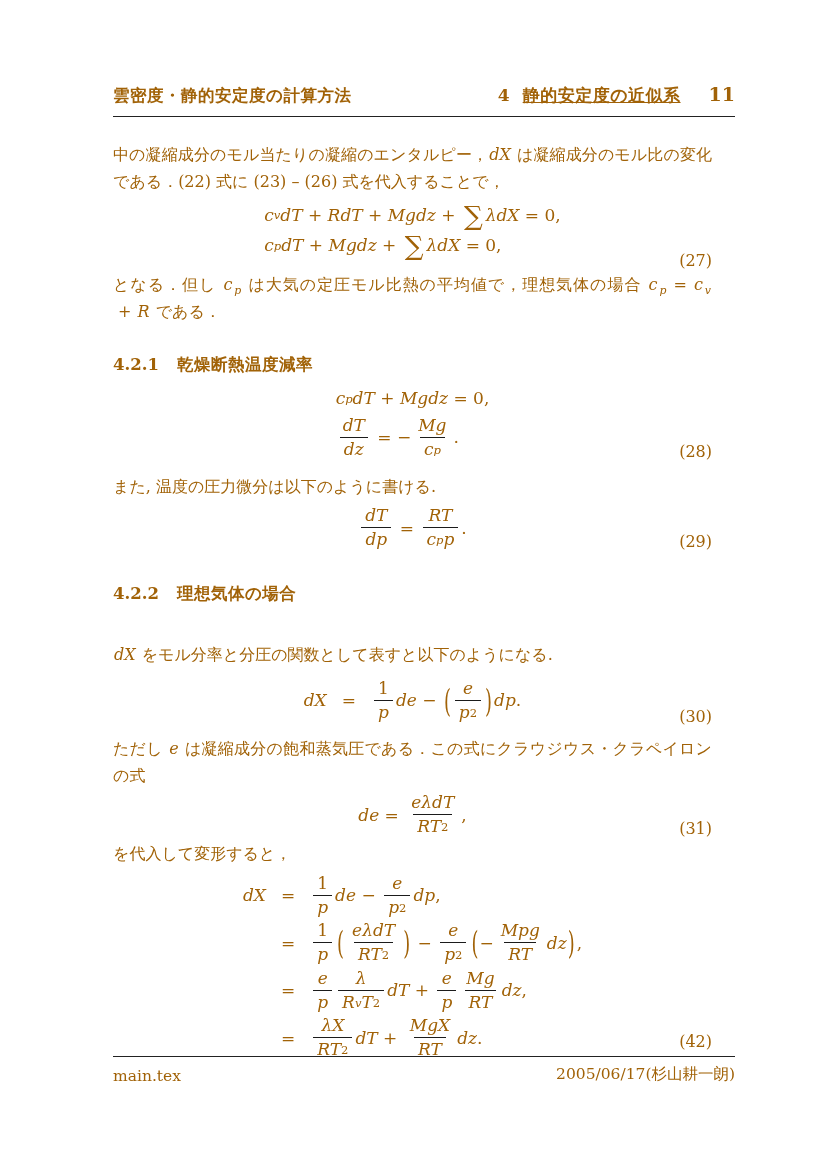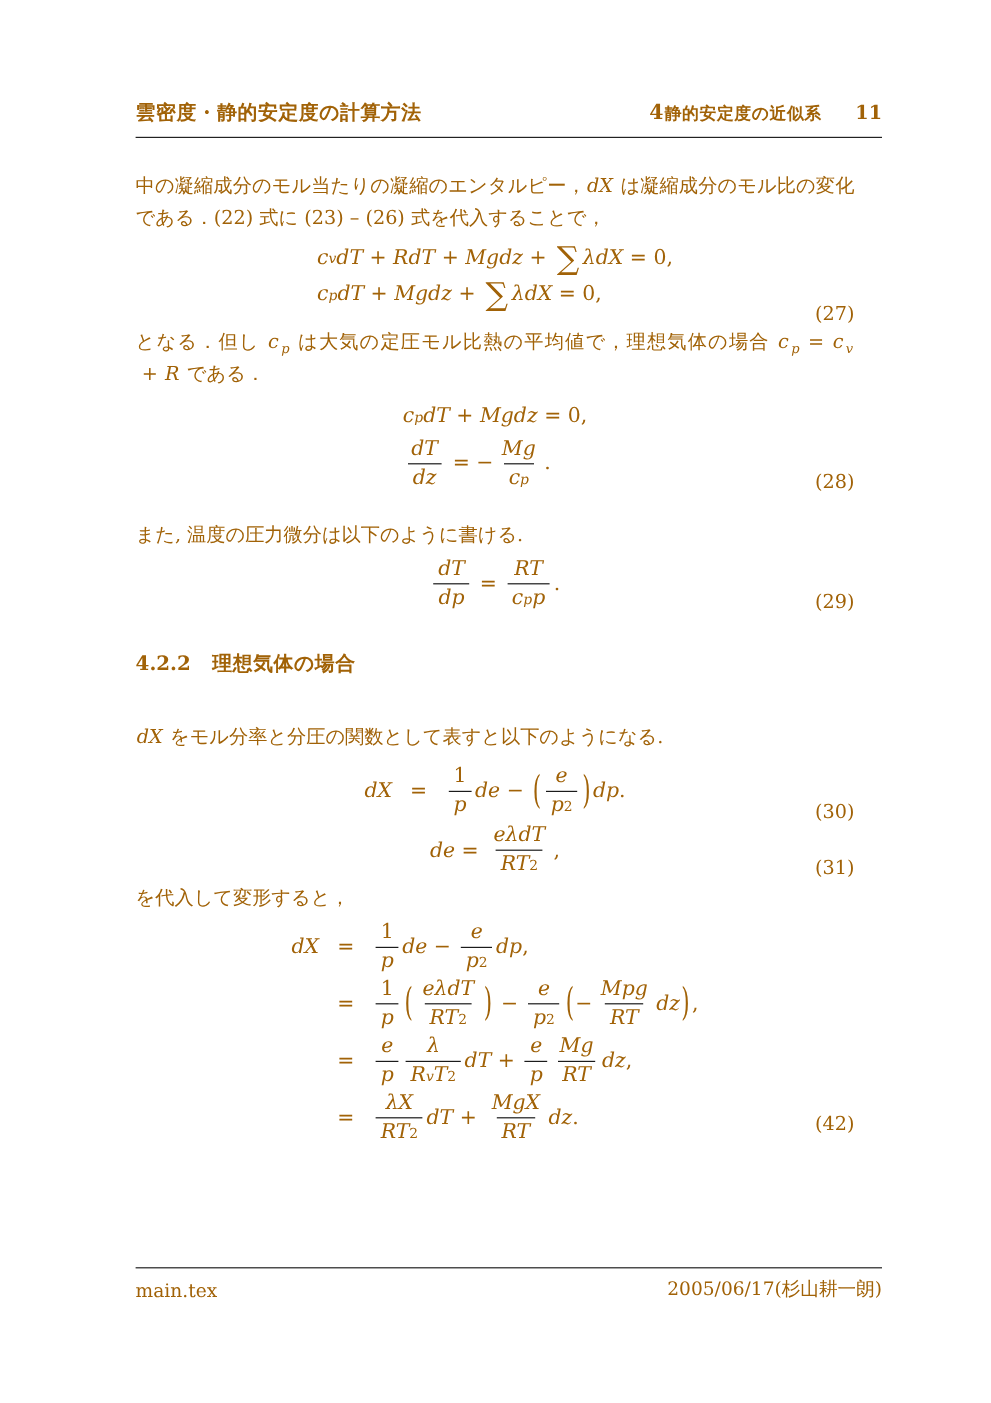--- a/index.html
+++ b/index.html
@@ -8,22 +8,22 @@
     color:#a16207;overflow:hidden;
     font-family:"DejaVu Serif","Liberation Serif",serif;
     padding-left:23px;
   }
   
   .header{position:absolute;left:113px;right:114px;top:0;}
   .header-row{display:flex;align-items:baseline;padding-top:83px;}
   .h-left{font-family:"DejaVu Sans","Liberation Sans",sans-serif;font-weight:bold;font-size:16.5px;letter-spacing:.5px;}
   .h-right{margin-left:auto;display:flex;align-items:baseline;}
   .h-secnum{font-family:"DejaVu Serif",serif;font-weight:bold;font-size:17px;}
-  .h-sectitle{font-family:"DejaVu Sans","Liberation Sans",sans-serif;font-weight:bold;font-size:14px;margin-left:1px;letter-spacing:.5px;}
-  .h-page{font-family:"DejaVu Serif",serif;font-weight:bold;font-size:16px;margin-left:28px;}
+  .h-sectitle{font-family:"DejaVu Sans","Liberation Sans",sans-serif;font-weight:bold;font-size:17px;margin-left:13px;letter-spacing:.5px;text-decoration:underline;}
+  .h-page{font-family:"DejaVu Serif",serif;font-weight:bold;font-size:19px;margin-left:28px;}
   .header-rule{border-top:1.5px solid #222;margin-top:9px;}
   
   .content{position:absolute;left:113px;top:116px;width:599px;}
   .para{font-size:16px;line-height:27px;text-align:justify;}
   .para .mi{padding:0 1px;}
   .heading{font-family:"DejaVu Sans","Liberation Sans",sans-serif;font-weight:bold;font-size:16.5px;letter-spacing:.5px;}
   .heading .h-num{font-family:"DejaVu Serif",serif;font-weight:bold;letter-spacing:0;}
   .heading .h-title{margin-left:18px;}
   
   .mi{font-style:italic;font-family:"DejaVu Serif",serif;}
@@ -49,21 +49,21 @@
   .b-p1{margin-top:25px;}
   .b-eq27{margin-top:7px;}
   .b-eq27 .mrow{margin-bottom:4px;}
   .b-eq27 .eqnum{top:43px;}
   .b-p2{margin-top:8px;}
   .b-h421{margin-top:29px;}
   .b-p3{margin-top:25px;}
   .b-eq28{margin-top:10px;}
   .b-eq28 .mrow{margin-bottom:2px;}
   .b-eq28 .eqnum{top:50px;}
-  .b-p4{margin-top:20px;}
+  .b-p4{margin-top:10px;}
   .b-eq29{margin-top:4px;}
   .b-eq29 .eqnum{top:22px;}
   .b-h422{margin-top:31px;}
   .b-p5{margin-top:36px;}
   .b-eq30{margin-top:9px;}
   .b-eq30 .eqnum{top:24px;}
   .b-p6{margin-top:11px;}
   .b-eq31{margin-top:2px;}
   .b-eq31 .eqnum{top:22px;}
   .b-p7{margin-top:1px;}
@@ -111,20 +111,21 @@
             <sub class="mi">p</sub>
             <span class="mi">dT</span>
             <span class="mr"> + </span>
             <span class="mi">Mgdz</span>
             <span class="mr"> + </span>
             <span class="sum">∑</span>
             <span class="mi">λdX</span>
             <span class="mr"> = 0,</span>
           </div></div><span class="eqnum">(27)</span></div>
       <div class="para b-p2"><span class="jp">となる．但し </span><span class="mi">c</span><sub class="mi">p</sub><span class="jp"> は大気の定圧モル比熱の平均値で，理想気体の場合 </span><span class="mi">c</span><sub class="mi">p</sub><span class="mr"> = </span><span class="mi">c</span><sub class="mi">v</sub><span class="mr"> + </span><span class="mi">R</span><span class="jp"> である．</span></div>
+      <div class="heading b-h421"><span class="h-num">4.2.1</span><span class="h-title">乾燥断熱温度減率</span></div>
       <div class="math b-eq28"><div class="math-inner"><div class="mrow">
             <span class="mi">c</span>
             <sub class="mi">p</sub>
             <span class="mi">dT</span>
             <span class="mr"> + </span>
             <span class="mi">Mgdz</span>
             <span class="mr"> = 0,</span>
           </div><div class="mrow">
             <span class="frac">
               <span class="fnum">
@@ -199,20 +200,21 @@
                   <span class="mi">p</span>
                   <sup class="mr">2</sup>
                 </span>
               </span>
               <span class="rp">)</span>
             </span>
             <span class="mi">dp</span>
             <span class="mr">.</span>
           </span>
         </div><span class="eqnum">(30)</span></div>
+      <div class="para b-p6"><span class="jp">ただし </span><span class="mi">e</span><span class="jp"> は凝縮成分の飽和蒸気圧である．この式にクラウジウス・クラペイロンの式</span></div>
       <div class="math b-eq31"><div class="math-inner"><div class="mrow">
             <span class="mi">de</span>
             <span class="mr"> = </span>
             <span class="frac">
               <span class="fnum">
                 <span class="mi">eλdT</span>
               </span>
               <span class="fden">
                 <span class="mi">RT</span>
                 <sup class="mr">2</sup>

